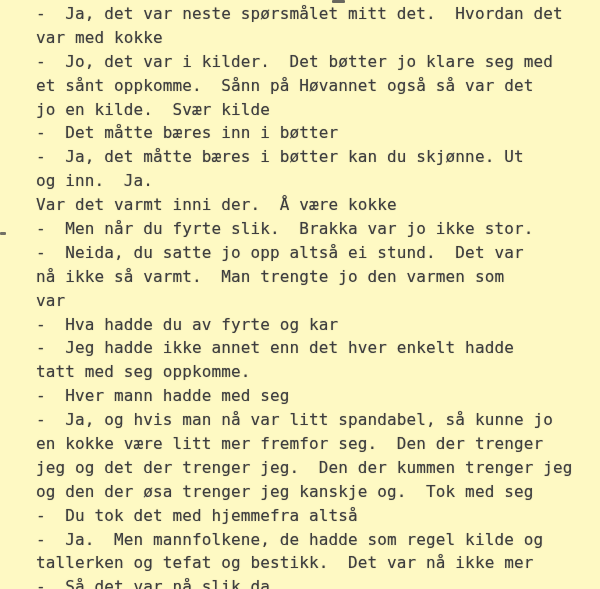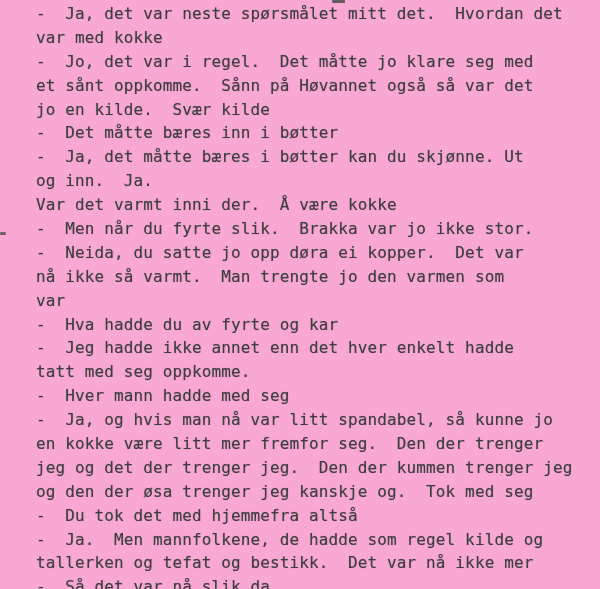--- a/index.html
+++ b/index.html
@@ -51,33 +51,33 @@
     width: 6px;
     height: 3px;
     background: #4f4f4f;
     border-radius: 1px;
     opacity: 0.8;
   }
 </style>
 </head>
 <body>
 
-<div class="paper" style="background: #f9a8d4;">
+<div class="paper" style="background: #fef9c3;">
   <div class="text-block" style="color: rgb(62, 62, 62);">
       <div class="ln">-  Ja, det var neste spørsmålet mitt det.  Hvordan det</div>
       <div class="ln">var med kokke</div>
-      <div class="ln">-  Jo, det var i regel.  Det måtte jo klare seg med</div>
+      <div class="ln">-  Jo, det var i kilder.  Det bøtter jo klare seg med</div>
       <div class="ln">et sånt oppkomme.  Sånn på Høvannet også så var det</div>
       <div class="ln">jo en kilde.  Svær kilde</div>
       <div class="ln">-  Det måtte bæres inn i bøtter</div>
       <div class="ln">-  Ja, det måtte bæres i bøtter kan du skjønne. Ut</div>
       <div class="ln">og inn.  Ja.</div>
       <div class="ln">Var det varmt inni der.  Å være kokke</div>
       <div class="ln">-  Men når du fyrte slik.  Brakka var jo ikke stor.</div>
-      <div class="ln">-  Neida, du satte jo opp døra ei kopper.  Det var</div>
+      <div class="ln">-  Neida, du satte jo opp altså ei stund.  Det var</div>
       <div class="ln">nå ikke så varmt.  Man trengte jo den varmen som</div>
       <div class="ln">var</div>
       <div class="ln">-  Hva hadde du av fyrte og kar</div>
       <div class="ln">-  Jeg hadde ikke annet enn det hver enkelt hadde</div>
       <div class="ln">tatt med seg oppkomme.</div>
       <div class="ln">-  Hver mann hadde med seg</div>
       <div class="ln">-  Ja, og hvis man nå var litt spandabel, så kunne jo</div>
       <div class="ln">en kokke være litt mer fremfor seg.  Den der trenger</div>
       <div class="ln">jeg og det der trenger jeg.  Den der kummen trenger jeg</div>
       <div class="ln">og den der øsa trenger jeg kanskje og.  Tok med seg</div>

